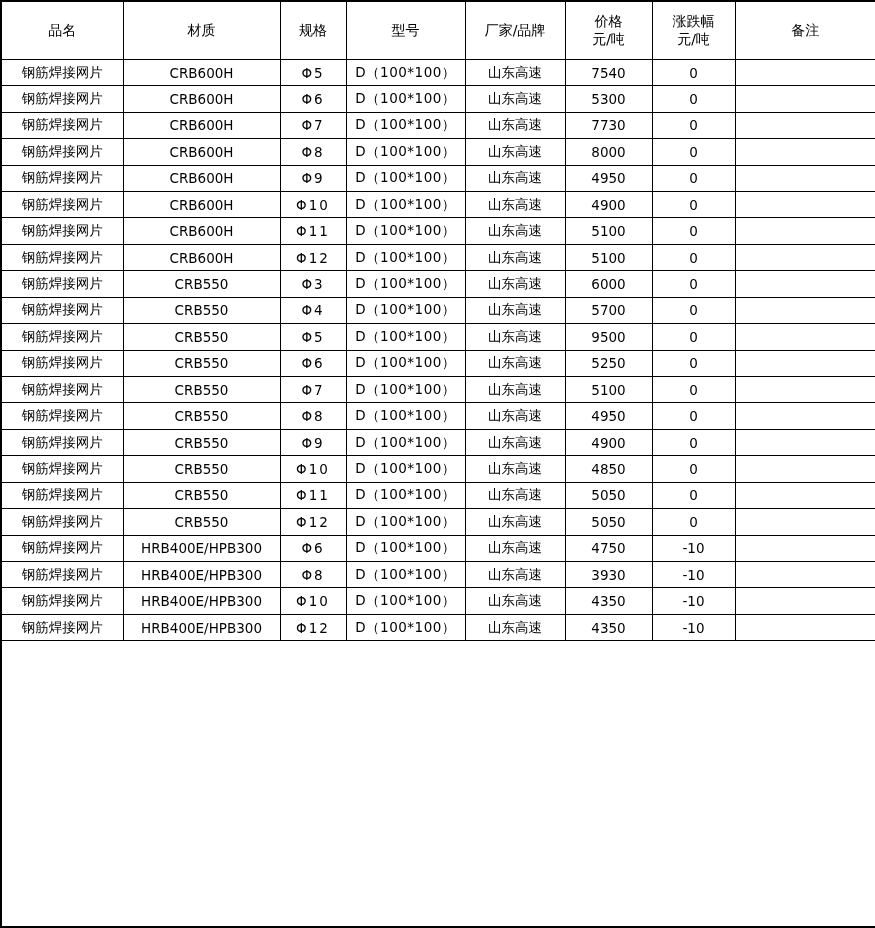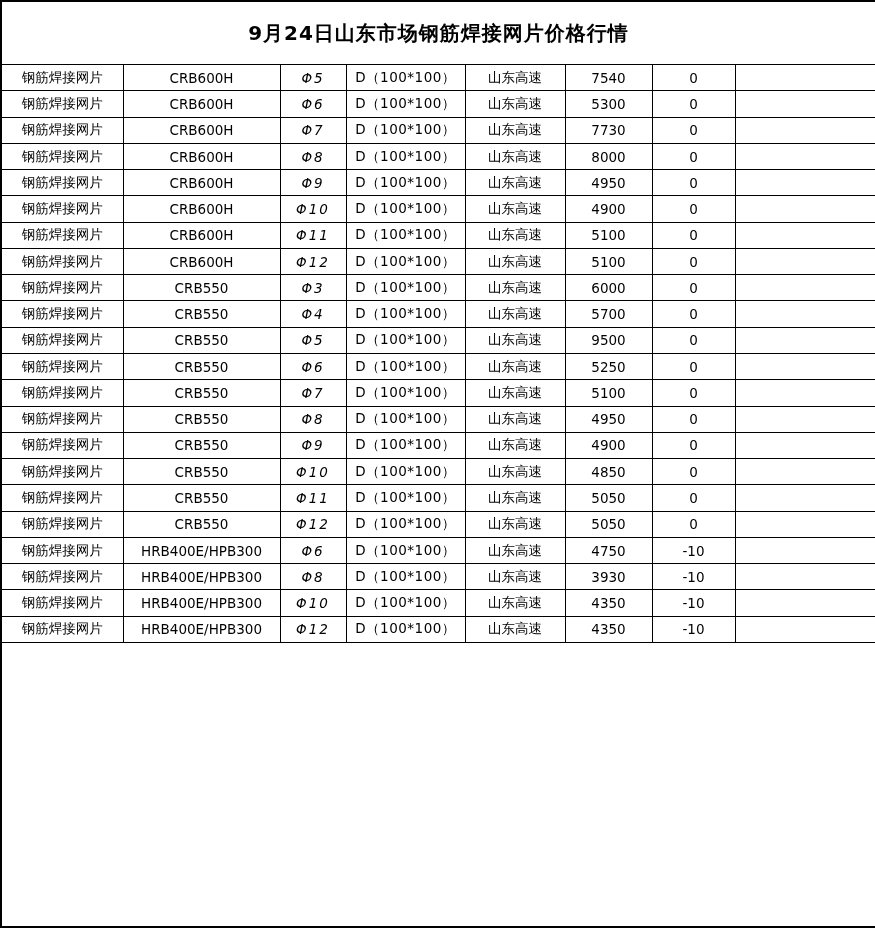--- a/index.html
+++ b/index.html
@@ -44,42 +44,51 @@
     white-space: pre-line;
     line-height: 1.3;
   }
   tr.data-row { height: 16px; }
   tr.data-row td {
     font-size: 13.5px;
     text-align: center;
     vertical-align: middle;
     white-space: nowrap;
   }
-  td.c-spec  { letter-spacing: 2px; font-style: italic; }
+  td.c-spec  { letter-spacing: 2px; }
   td.c-model { letter-spacing: 0.5px; }
   tr.note-row { height: 29.4px; }
 </style>
 </head>
 <body>
 
 <div class="sheet">
   <table class="price-table">
     <colgroup>
       <col style="width:122px">
       <col style="width:157px">
       <col style="width:66px">
       <col style="width:119px">
       <col style="width:100px">
       <col style="width:87px">
       <col style="width:83px">
       <col style="width:141px">
     </colgroup>
     <tbody>
-      <tr class="title-row">
-        <td class="title-cell" colspan="8">9月24日山东市场钢筋焊接网片价格行情</td>
+      <tr class="header-row">
+        <th>品名</th>
+        <th>材质</th>
+        <th>规格</th>
+        <th>型号</th>
+        <th>厂家/品牌</th>
+        <th>价格
+元/吨</th>
+        <th>涨跌幅
+元/吨</th>
+        <th>备注</th>
       </tr>
     </tbody>
     <tbody>
         <tr class="data-row">
           <td class="c-prod">钢筋焊接网片</td>
           <td class="c-mat">CRB600H</td>
           <td class="c-spec">Φ5</td>
           <td class="c-model">D（100*100）</td>
           <td class="c-brand">山东高速</td>
           <td class="c-price">7540</td>

